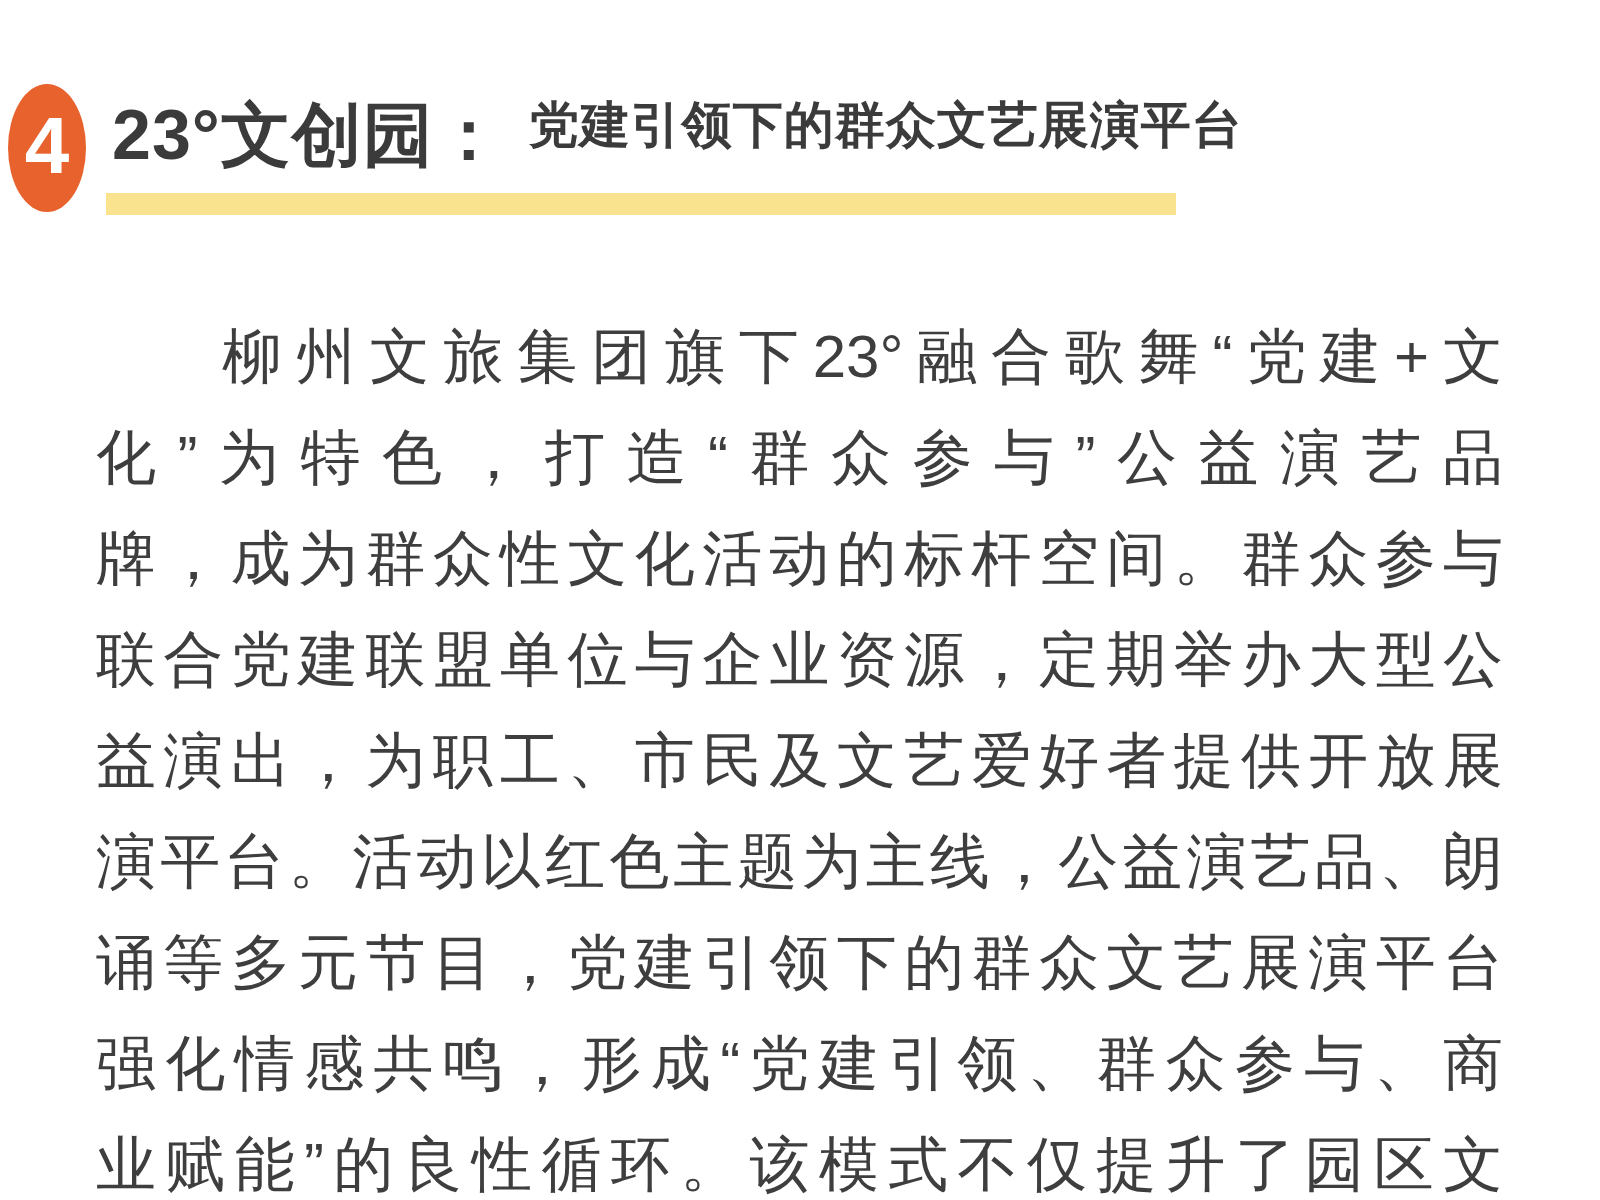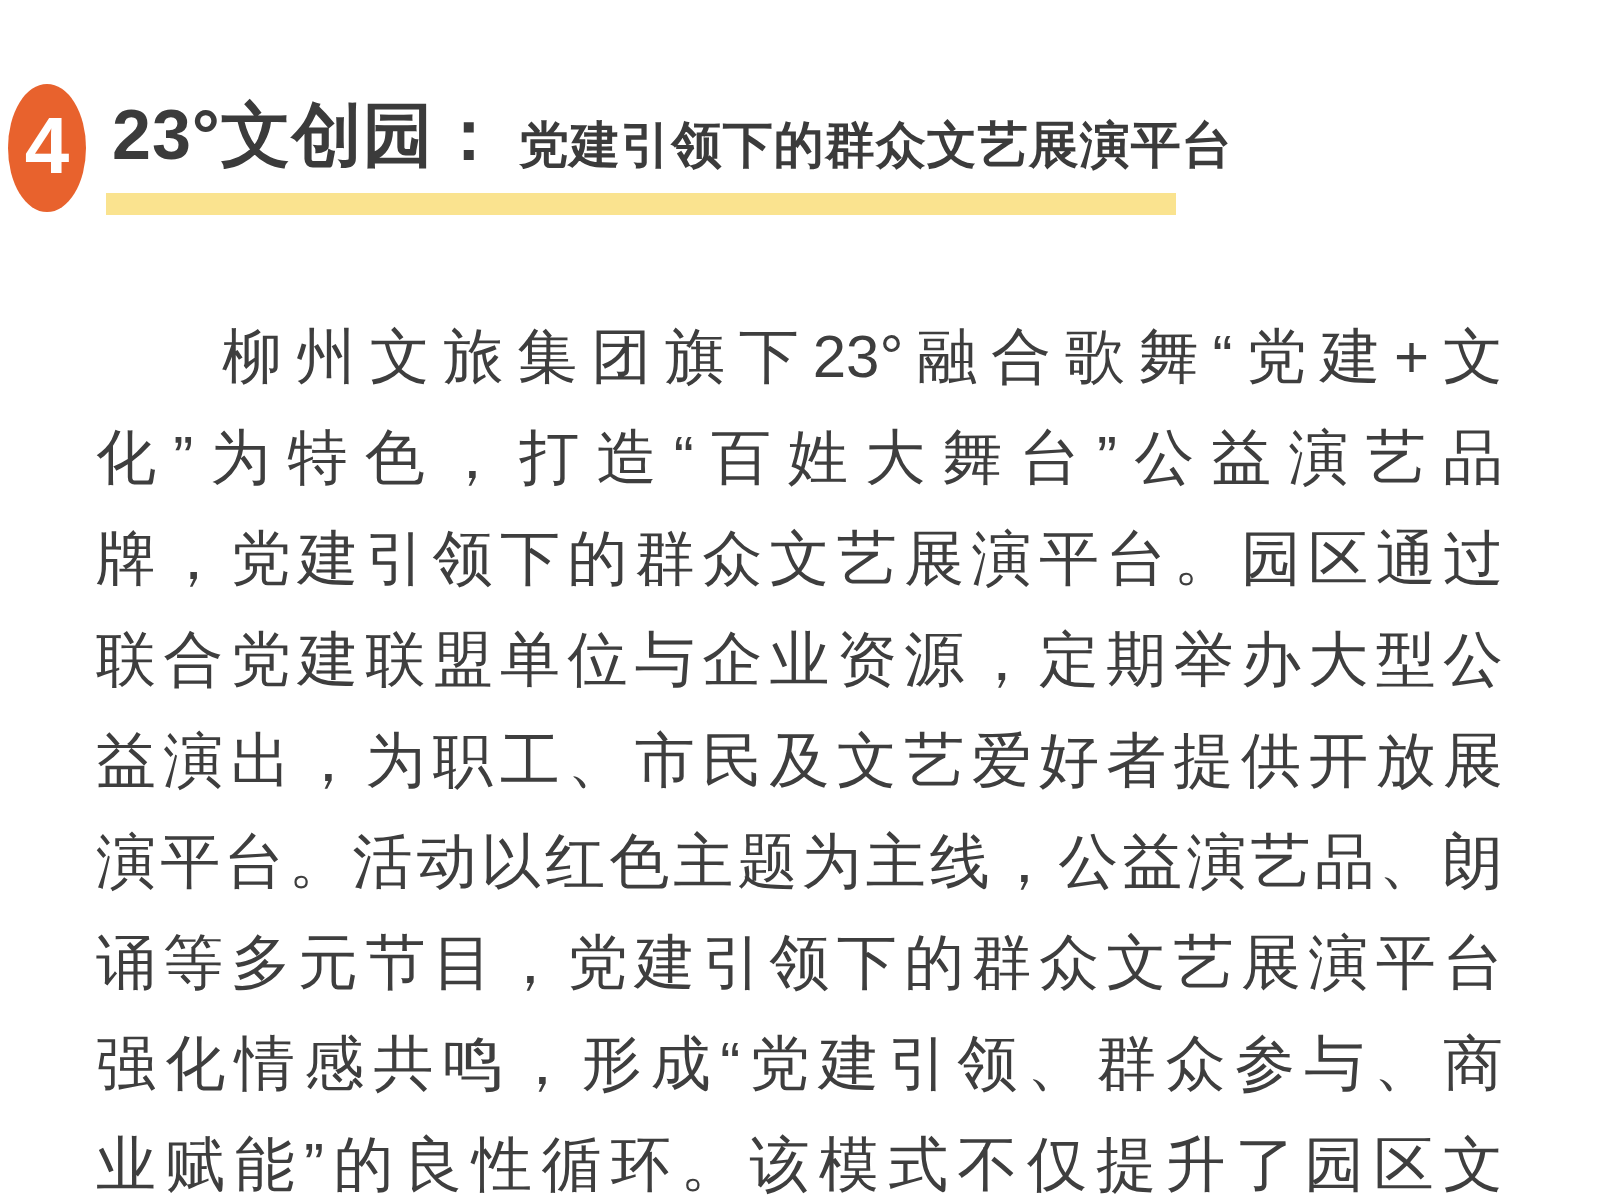--- a/index.html
+++ b/index.html
@@ -40,22 +40,22 @@
     font-size: 80px;
     line-height: 1;
     transform: translateY(-2px);
   }
   
   .header {
     position: absolute;
     left: 112px;
     top: 100px;
     display: flex;
-    align-items: flex-end;
-    gap: 14px;
+    align-items: flex-start;
+    gap: 24px;
     white-space: nowrap;
     color: var(--heading-text);
   }
   .title {
     font-size: 70px;
     font-weight: 700;
     line-height: 70px;
     letter-spacing: 1px;
   }
   .subtitle {
@@ -108,22 +108,22 @@
 
   <div class="header">
     <span class="title">23°文创园：</span>
     <span class="subtitle">党建引领下的群众文艺展演平台</span>
   </div>
 
   <div class="highlight-bar"></div>
 
   <div class="body-text">
     <div class="body-line first">柳州文旅集团旗下23°融合歌舞“党建+文</div>
-    <div class="body-line">化”为特色，打造“百姓大舞台”公益演艺品</div>
-    <div class="body-line">牌，党建引领下的群众文艺展演平台。园区通过</div>
+    <div class="body-line">化”为特色，打造“群众参与”公益演艺品</div>
+    <div class="body-line">牌，成为群众性文化活动的标杆空间。群众参与</div>
     <div class="body-line">联合党建联盟单位与企业资源，定期举办大型公</div>
     <div class="body-line">益演出，为职工、市民及文艺爱好者提供开放展</div>
     <div class="body-line">演平台。活动以红色主题为主线，公益演艺品、朗</div>
     <div class="body-line">诵等多元节目，党建引领下的群众文艺展演平台</div>
     <div class="body-line">强化情感共鸣，形成“党建引领、群众参与、商</div>
     <div class="body-line">业赋能”的良性循环。该模式不仅提升了园区文</div>
   </div>
 
 </div>
 

